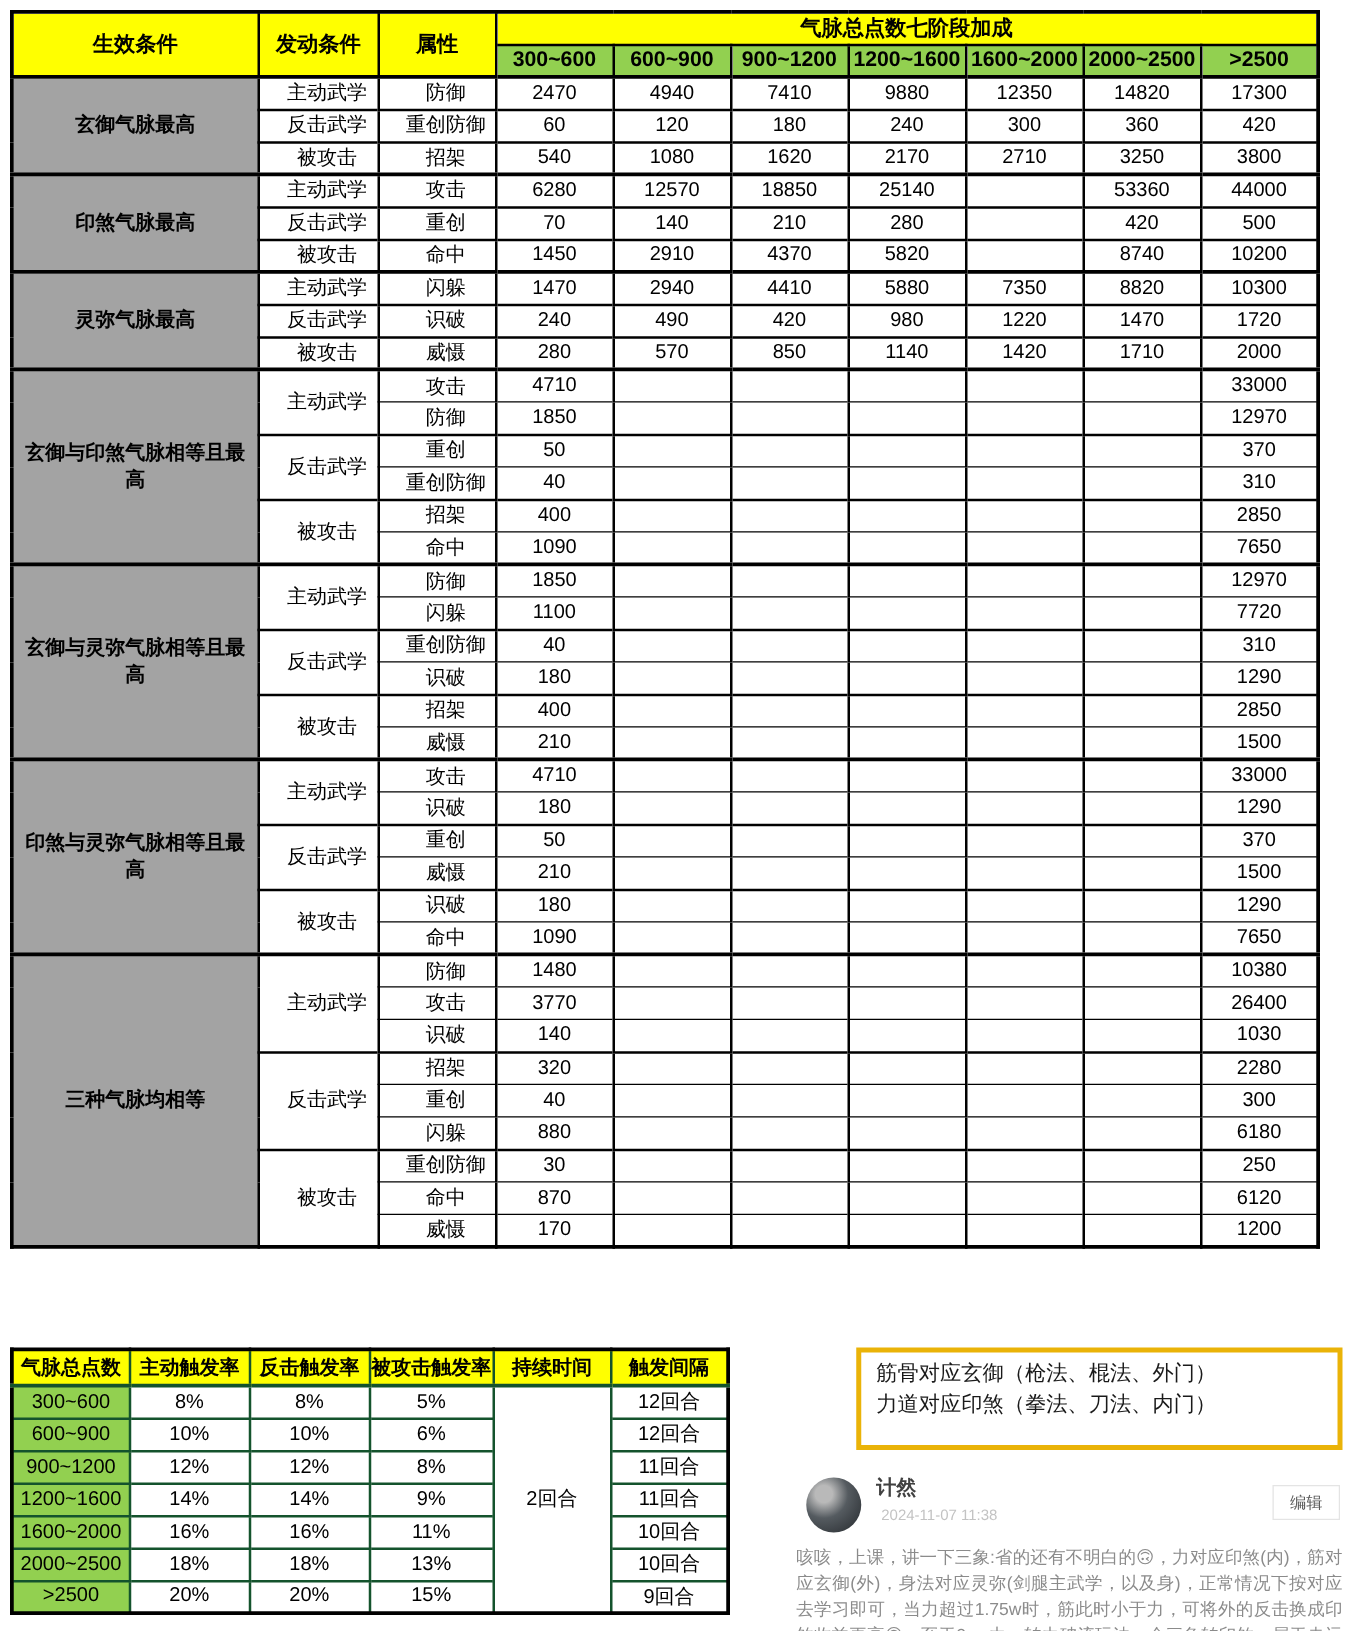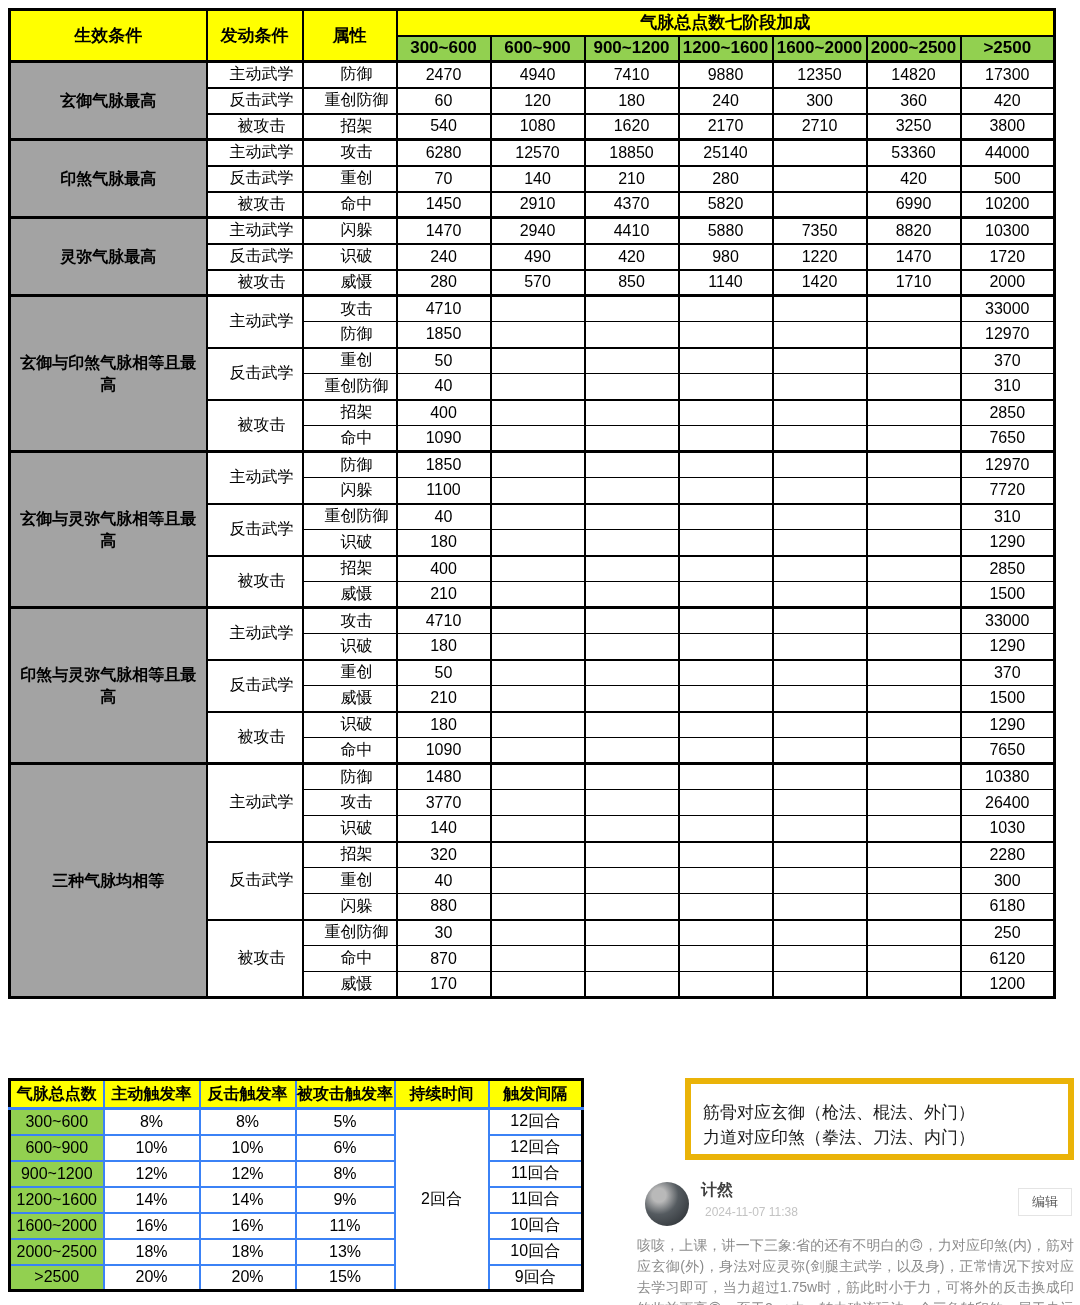--- a/index.html
+++ b/index.html
@@ -22,32 +22,32 @@
   .cond { background:#a3a3a3; font-weight:bold; font-size:17px; line-height:1.35;
           border-top-width:3px !important; padding:0 6px; }
   .trig, .attr { font-size:16px;padding-left:14px; }
   .val  { font-size:16px; }
   tr.sec-start td { border-top-width:3px; }
   tr.grp-start td { border-top-width:2px; }
 
   
   .rate-table { position:absolute; left:8px; top:1078px; width:573px; border:3px solid #000; }
   .rate-table th, .rate-table td {
-    border:2px solid #3b82f6; text-align:center; vertical-align:middle; font-size:16px;
+    border:2px solid #14532d; text-align:center; vertical-align:middle; font-size:16px;
   }
   .rate-table th { height:29px; border-bottom-width:3px; }
   .rate-table td { height:26px; }
   .range { background:#92D050; }
   .dur { font-size:16px; }
 
   
   .info-box {
     position:absolute; left:685px; top:1078px; width:389px; height:82px;
-    border:6px solid #eab308; padding:4px 12px;
-    display:flex; flex-direction:column; justify-content:flex-end;
+    border:4px solid #eab308; padding:4px 12px;
+    display:flex; flex-direction:column; justify-content:flex-start;
   }
   .info-box div { font-size:17px; line-height:25px; color:#1a1a1a; white-space:nowrap; }
 
   
   .comment { position:absolute; left:637px; top:1180px; width:437px; padding-bottom:10px; border-bottom:1px solid #f0f0f0; }
   .avatar {
     position:absolute; left:8px; top:2px; width:44px; height:44px; border-radius:50%;
     background:radial-gradient(circle at 32% 30%, #b9b9b9 0 16%, #555b60 45%, #24282c 100%);
   }
   .c-name { margin-left:64px; font-size:16px; font-weight:bold; color:#404040; }
@@ -151,21 +151,21 @@
         <td class="val">500</td>
       </tr>
       <tr class="grp-start">
         <td class="trig" rowspan="1">被攻击</td>
         <td class="attr">命中</td>
         <td class="val">1450</td>
         <td class="val">2910</td>
         <td class="val">4370</td>
         <td class="val">5820</td>
         <td class="val"></td>
-        <td class="val">6990</td>
+        <td class="val">8740</td>
         <td class="val">10200</td>
       </tr>
       <tr class="sec-start">
         <td class="cond" rowspan="3">灵弥气脉最高</td>
         <td class="trig" rowspan="1">主动武学</td>
         <td class="attr">闪躲</td>
         <td class="val">1470</td>
         <td class="val">2940</td>
         <td class="val">4410</td>
         <td class="val">5880</td>

